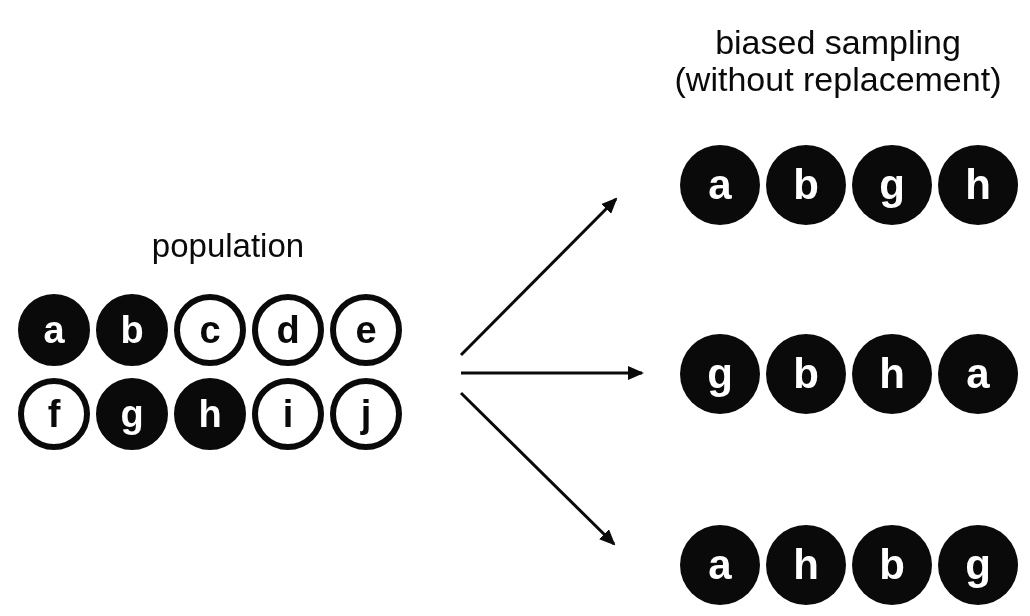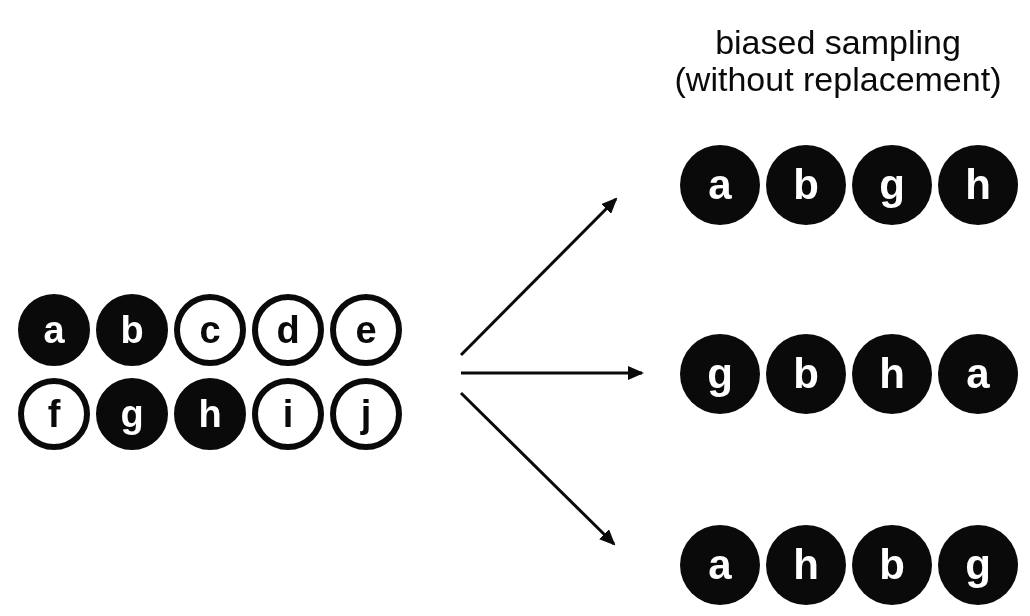--- a/index.html
+++ b/index.html
@@ -92,20 +92,21 @@
 </head>
 <body>
 
 <div class="canvas">
 
   <div class="title">
     <div>biased sampling</div>
     <div>(without replacement)</div>
   </div>
 
+  <div class="population-label">population</div>
 
   <div class="pop-grid">
     <div class="pop-row">
       <div class="circle filled">
           <span>a</span>
         </div>
       <div class="circle filled">
           <span>b</span>
         </div>
       <div class="circle">

